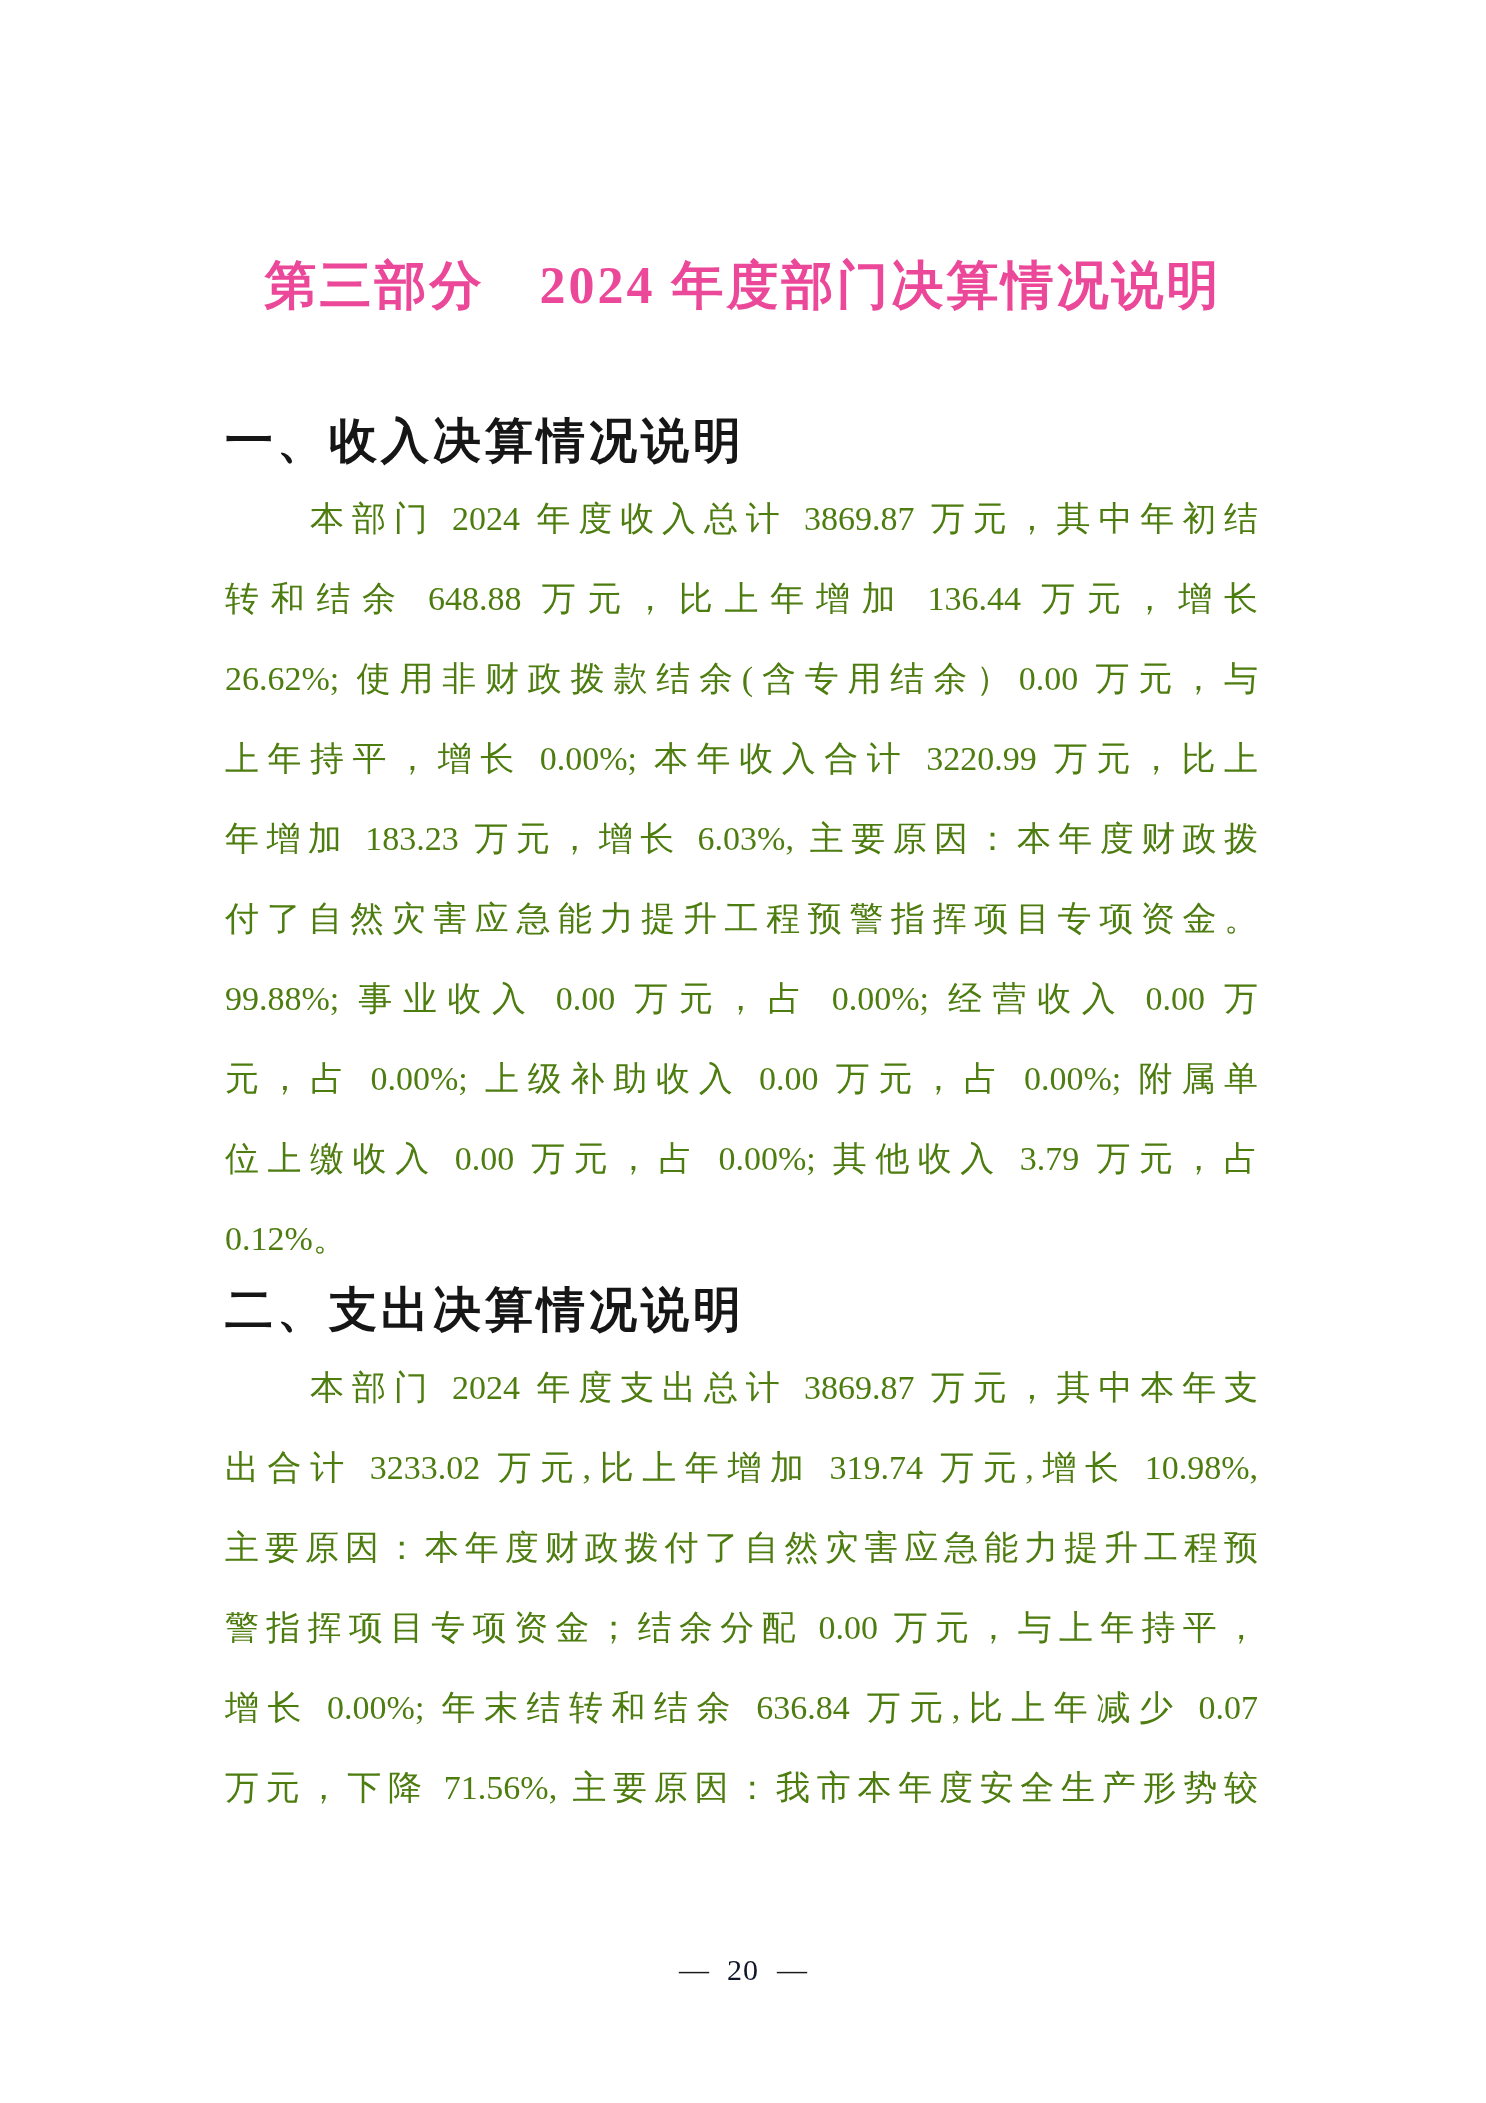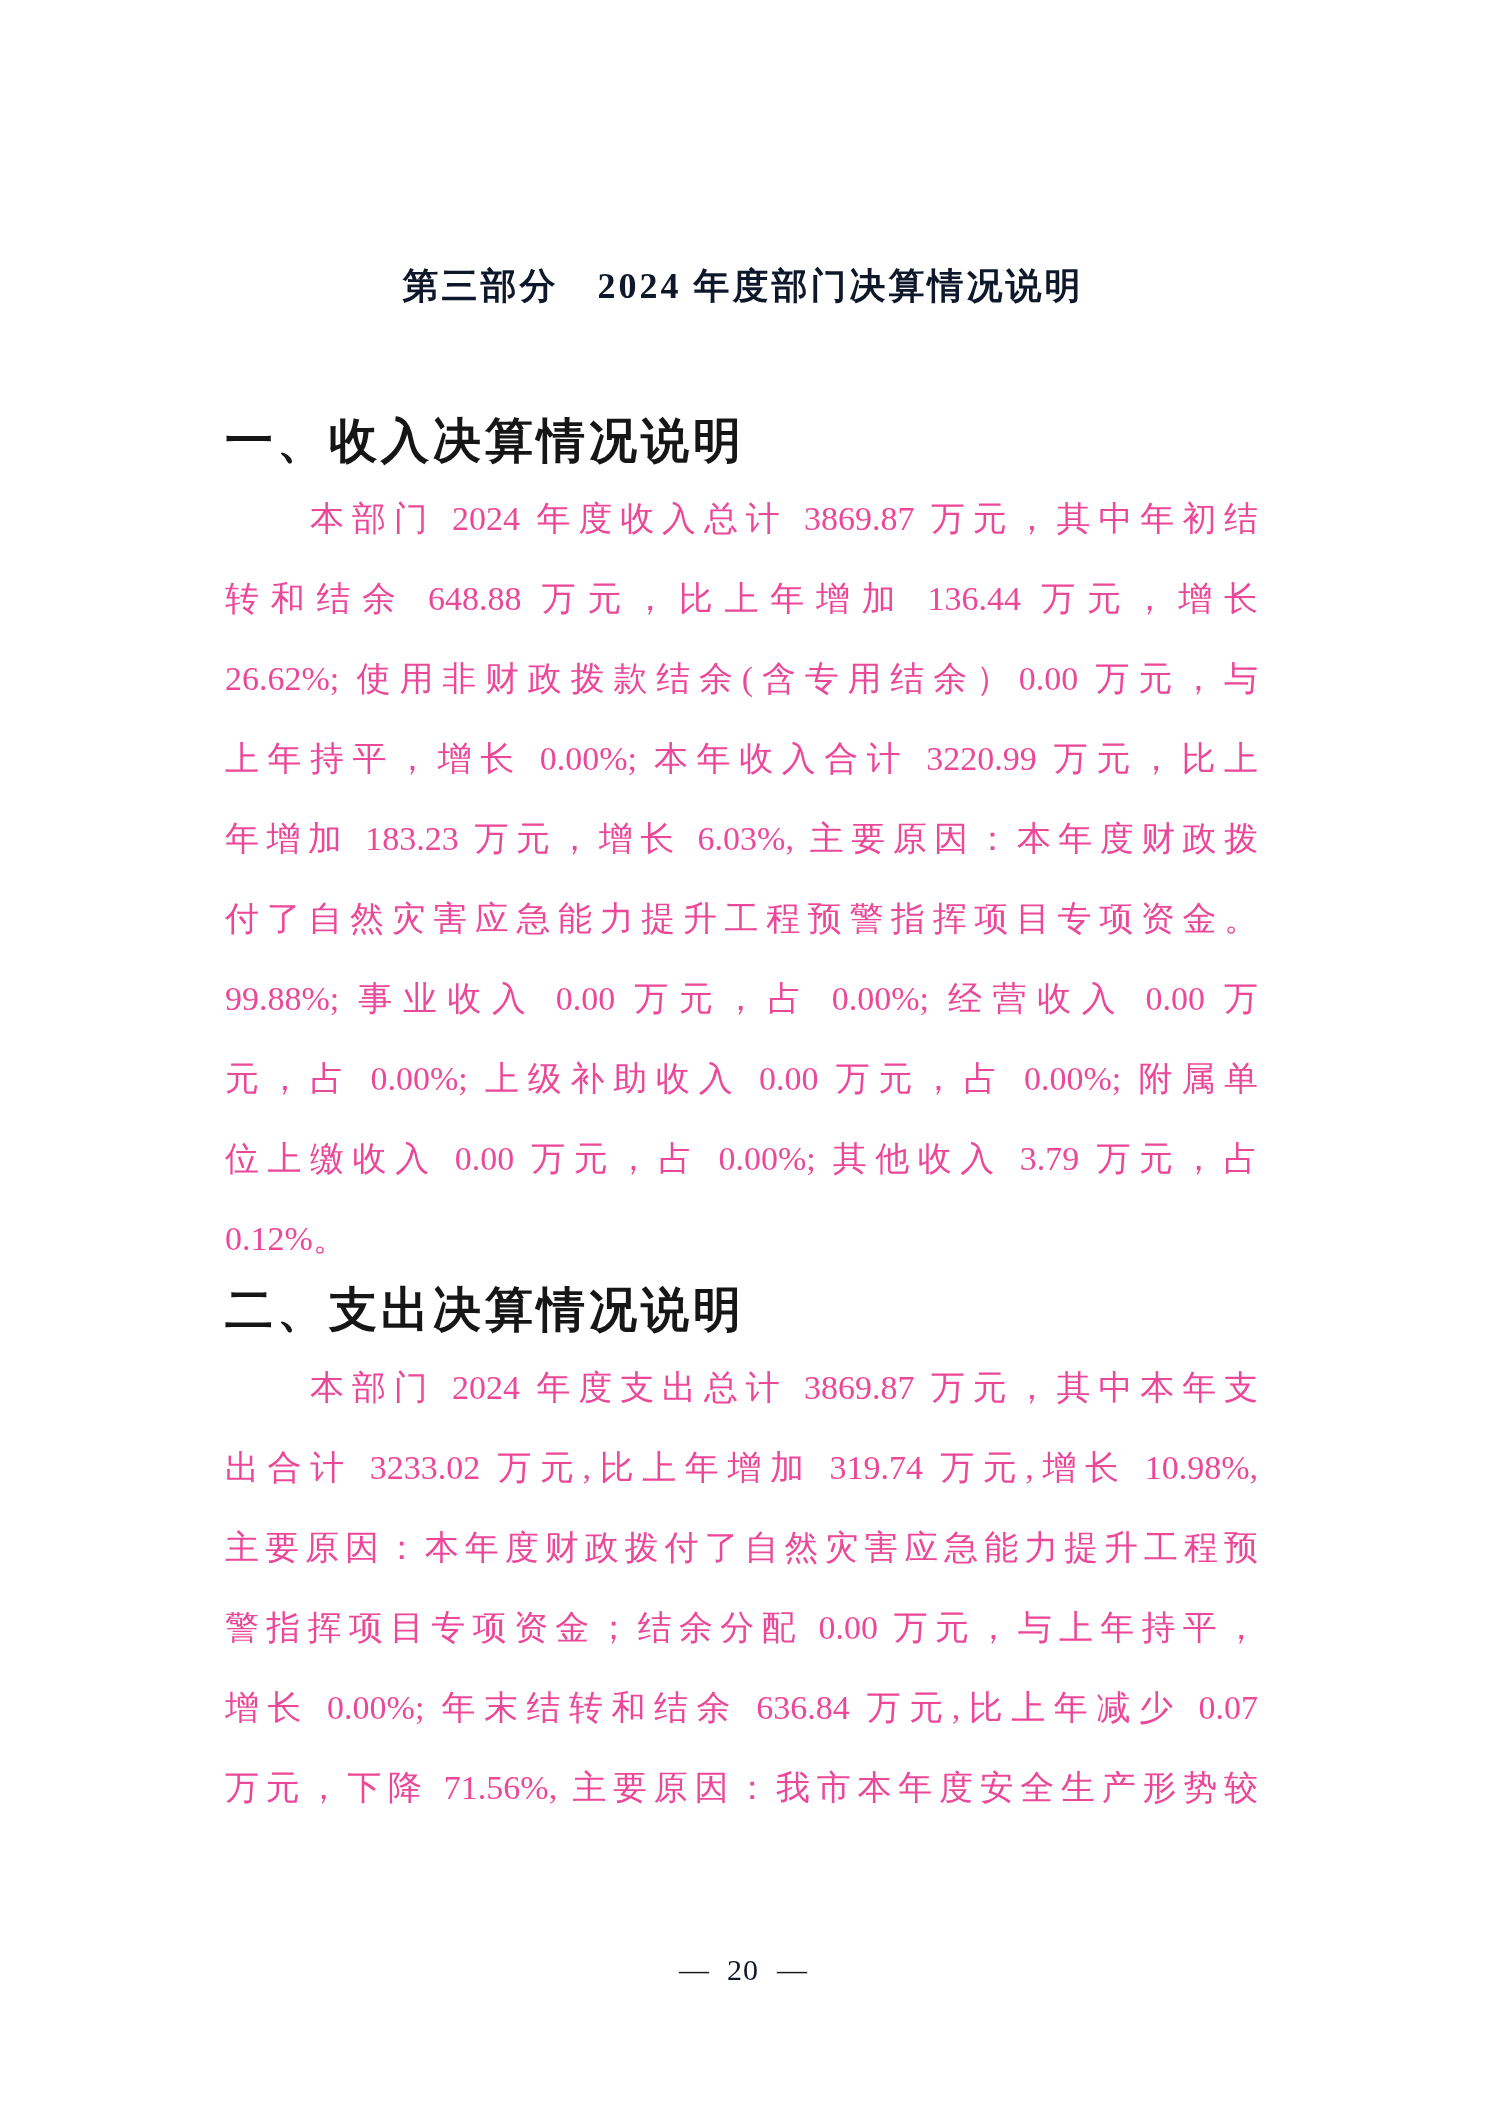--- a/index.html
+++ b/index.html
@@ -10,24 +10,24 @@
     overflow:hidden;
     color:#1f1f1f;
     font-family:"Liberation Serif","DejaVu Serif",serif;
   }
   .doc-title {
     position:absolute; top:256px; left:0; right:0;
     margin:0;
     text-align:center;
     font-family:"Liberation Serif","DejaVu Serif",serif;
     font-weight:bold;
-    font-size:36px;
+    font-size:52px;
     line-height:60px;
     letter-spacing:3px;
-    color:#0f172a;
+    color:#ec4899;
     white-space:nowrap;
   }
   .content {
     position:absolute; top:0; left:225px; width:1033px;
   }
   .sec-heading {
     margin:0;
     font-family:"Liberation Sans","DejaVu Sans",sans-serif;
     font-weight:bold;
     font-size:48px;
@@ -38,21 +38,21 @@
   }
   .sec-heading:first-child { margin-top:419px; }
   .para-block + .sec-heading { margin-top:9px; }
   .para-block { margin-top:16px; }
   .line {
     font-size:34px;
     line-height:80px;
     height:80px;
     text-align:justify;
     text-align-last:justify;
-    color:#ec4899;
+    color:#4d7c0f;
   }
   .line.natural { text-align:right; text-align-last:left; }
   .line.indent { text-indent:85px; }
   .footer {
     position:absolute; top:1950px; left:0; right:0;
     height:40px; line-height:40px;
     text-align:center;
     font-size:30px;
     white-space:nowrap;
   }

